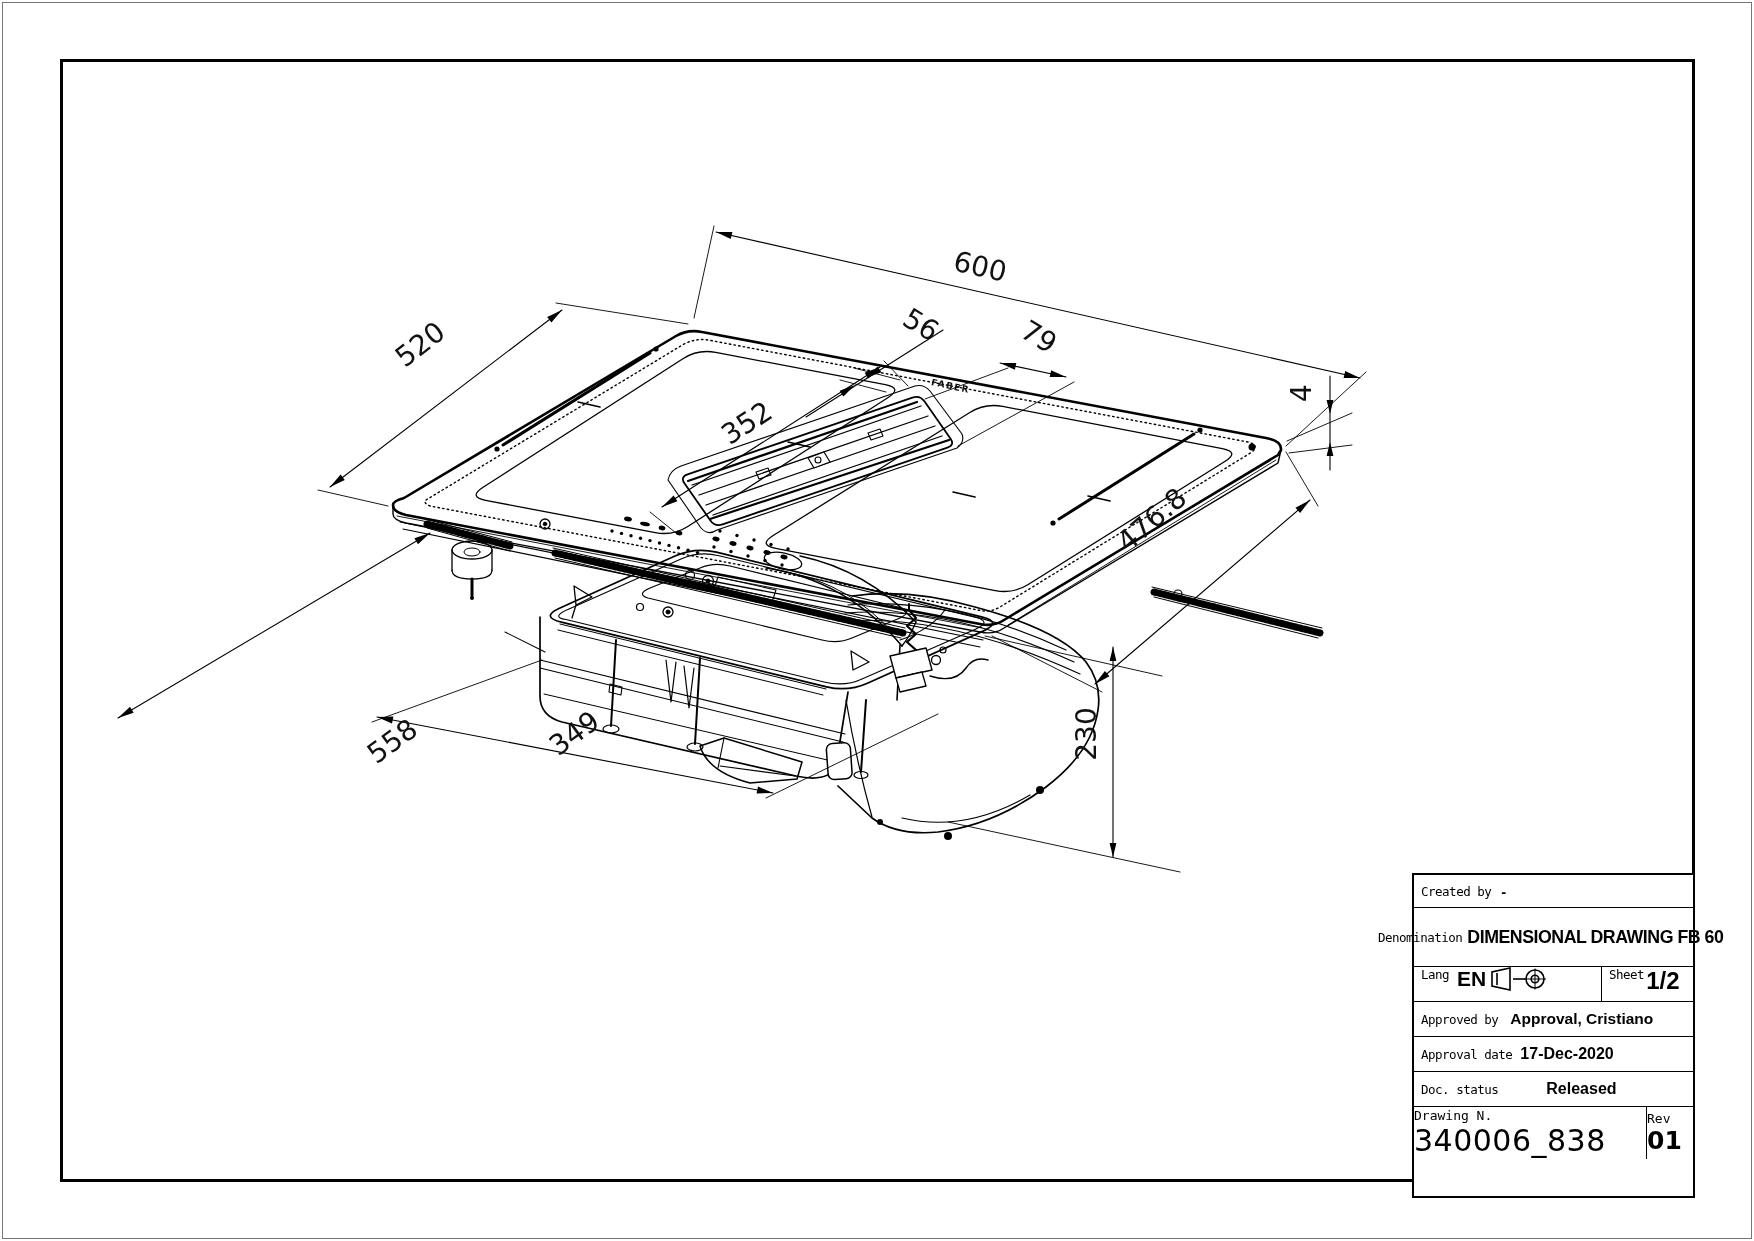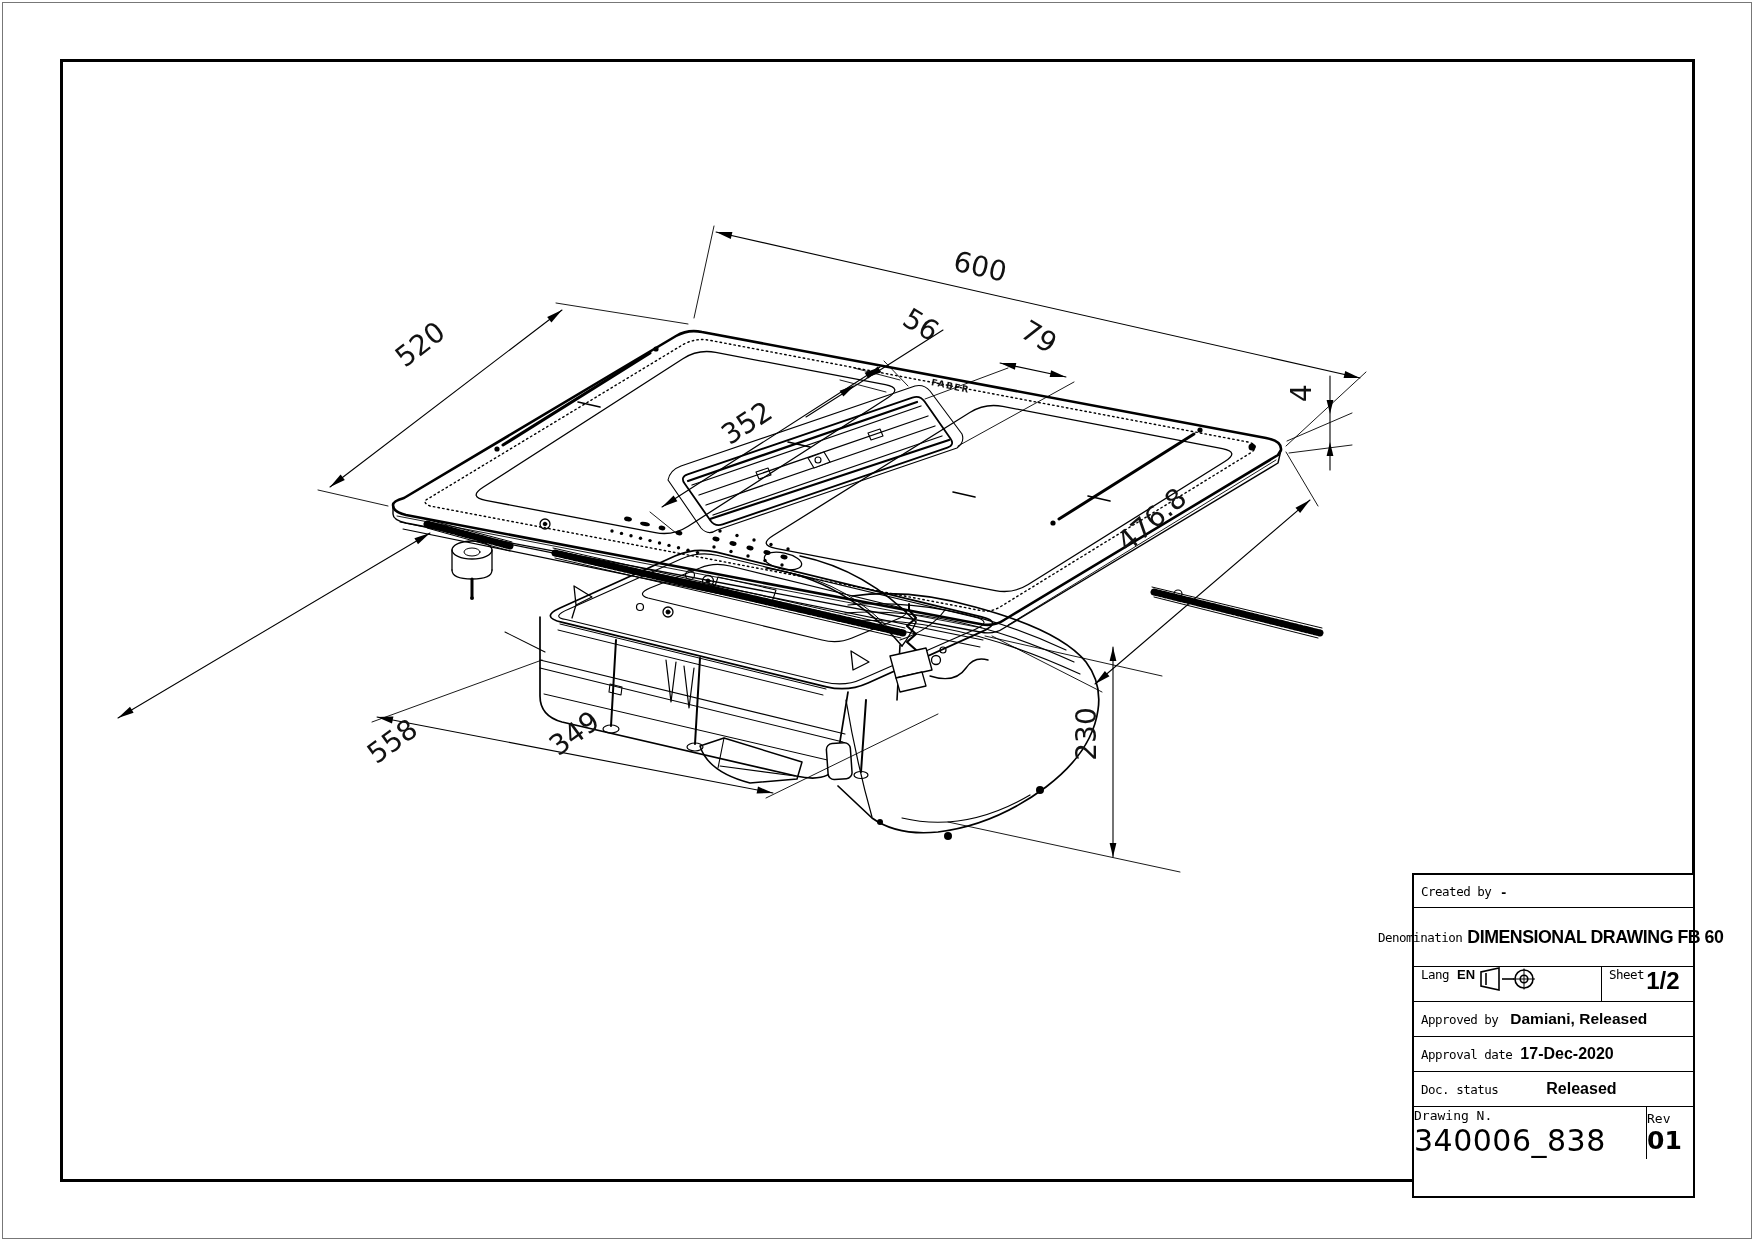--- a/index.html
+++ b/index.html
@@ -297,40 +297,40 @@
       <span class="tb-label">Created by</span>
       <span class="tb-bold" style="margin-left:10px;font-size:15px;">-</span>
     </div>
     <div class="tb-row" id="tb-denom" style="height:59px;">
       <span class="tb-label">Denomination</span>
       <span id="tb-denom-value">DIMENSIONAL DRAWING FB 60</span>
     </div>
     <div class="tb-row tb-cell-split" style="height:35px;">
       <div class="tb-sub" style="width:188px;border-right:1.5px solid #000;">
         <span class="tb-label">Lang</span>
-        <span class="tb-bold" style="margin-left:8px;font-size:13px;">EN</span>
+        <span class="tb-bold" style="margin-left:8px;font-size:21px;">EN</span>
         <svg width="62" height="24" viewBox="0 0 62 24" style="margin-left:3px;position:static;">
           <g stroke="#000" fill="none" stroke-width="1.6">
             <path d="M3,5 L3,19 L21,23 L21,1 Z"></path>
             <path d="M8,6 L8,18"></path>
             <path d="M24,12 L36,12"></path>
             <circle cx="46" cy="12" r="9"></circle>
             <circle cx="46" cy="12" r="3.8"></circle>
             <path d="M35,12 L57,12 M46,1.5 L46,22.5" stroke-width="1"></path>
           </g>
         </svg>
       </div>
       <div class="tb-sub" style="flex:1;">
         <span class="tb-label">Sheet</span>
         <span class="tb-bold" style="margin-left:2px;font-size:24px;">1/2</span>
       </div>
     </div>
     <div class="tb-row" style="height:35px;">
       <span class="tb-label">Approved by</span>
-      <span class="tb-bold" style="margin-left:12px;font-size:15.5px;">Damiani, Released</span>
+      <span class="tb-bold" style="margin-left:12px;font-size:15.5px;">Approval, Cristiano</span>
     </div>
     <div class="tb-row" style="height:35px;">
       <span class="tb-label">Approval date</span>
       <span class="tb-bold" style="margin-left:8px;font-size:16px;">17-Dec-2020</span>
     </div>
     <div class="tb-row" style="height:35px;gap:28px;">
       <span class="tb-label">Doc. status</span>
       <span class="tb-bold" style="margin-left:20px;font-size:16px;">Released</span>
     </div>
     <div class="tb-row" id="tb-lastrow" style="height:52px;">

